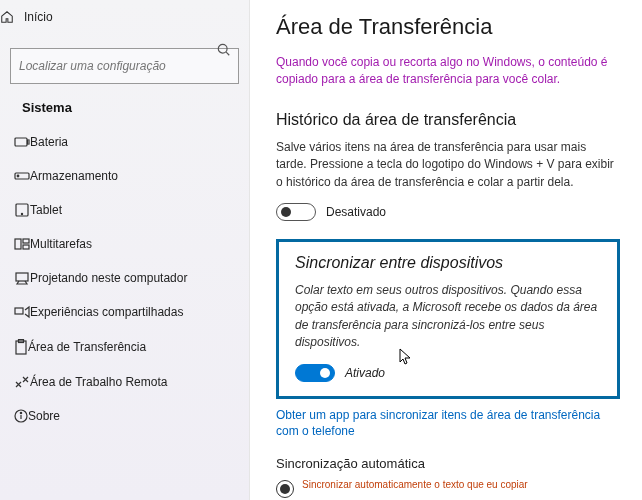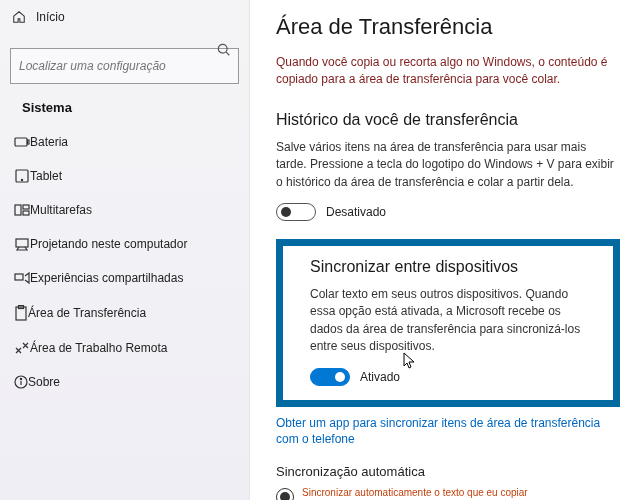--- a/index.html
+++ b/index.html
@@ -1,36 +1,36 @@
 <!DOCTYPE html>
 <html><head>
 <meta charset="utf-8">
 <style>
 * { margin: 0; padding: 0; box-sizing: border-box; font-family: "Segoe UI", Arial, sans-serif; }
 body { width: 642px; height: 500px; background: #fff; display: flex; overflow: hidden; }
 .sidebar { width: 250px; background: linear-gradient(to bottom, #f4f4f6, #f0eef5); border-right: 1px solid #e5e5e5; padding-top: 4px; }
-.home-row { display: flex; align-items: center; padding: 6px 12px; gap: 10px; font-size: 12px; color: #222; cursor: pointer; }
+.home-row { display: flex; align-items: center; padding: 6px 0; gap: 10px; font-size: 12px; color: #222; cursor: pointer; }
 .search-wrap { margin: 6px 10px 10px; position: relative; }
 .search-input { width: 100%; height: 36px; border: 1px solid #999; background: #f9f9fb; padding: 0 30px 0 8px; font-size: 12px; color: #555; font-style: italic; outline: none; margin-top: 12px; }
 .search-icon { position: absolute; right: 8px; top: 7px; color: #555; }
 .section-label { font-weight: 600; font-size: 13px; padding: 6px 22px 10px; color: #111; }
 .sidebar-item { display: flex; align-items: center; gap: 0; padding: 10px 14px; font-size: 12px; color: #222; cursor: pointer; }
 .sidebar-item svg, .home-row svg { flex-shrink: 0; }
 .main { flex: 1; padding: 14px 22px 10px 26px; overflow-y: auto; color: #1a1a1a; }
 .page-title { font-size: 22px; font-weight: 400; margin-bottom: 14px; }
-.intro { font-size: 12px; color: #7f1d1d; line-height: 1.45; margin-bottom: 22px; }
+.intro { font-size: 12px; color: #a21caf; line-height: 1.45; margin-bottom: 22px; }
 .section-heading { font-size: 16px; font-weight: 400; margin-bottom: 10px; }
 .section-text { font-size: 12px; color: #333; line-height: 1.45; margin-bottom: 12px; }
 .toggle-row { display: flex; align-items: center; gap: 10px; margin-bottom: 18px; }
 .toggle { width: 40px; height: 18px; border: 1px solid #555; border-radius: 9px; position: relative; cursor: pointer; background: #fff; }
 .toggle .knob { position: absolute; width: 10px; height: 10px; background: #333; border-radius: 50%; top: 3px; left: 4px; }
 .toggle.on { background: #0078d4; border-color: #0078d4; }
 .toggle.on .knob { background: #fff; left: auto; right: 4px; }
 .toggle-label { font-size: 12px; color: #222; }
-.highlight-box { border: 7px solid #0369a1; padding: 12px 27px 10px; margin-bottom: 8px; position: relative; }
+.highlight-box { border: 3px solid #0369a1; padding: 12px 16px 10px; margin-bottom: 8px; position: relative; font-style: italic; }
 .cursor { position: absolute; left: 120px; top: 106px; font-size: 14px; color: #000; pointer-events: none; }
 .link { color: #0067c0; font-size: 12px; line-height: 1.4; cursor: pointer; display: block; margin-bottom: 16px; }
 .subheading { font-size: 13px; font-weight: 400; margin-bottom: 8px; color: #222; }
 .radio-row { display: flex; align-items: flex-start; gap: 8px; margin-bottom: 4px; }
 .radio-outer { width: 18px; height: 18px; border: 1px solid #333; border-radius: 50%; display: flex; align-items: center; justify-content: center; cursor: pointer; margin-top: 1px; }
 .radio-inner { width: 10px; height: 10px; background: #333; border-radius: 50%; }
 .radio-label { font-size: 10px; color: #c2410c; }
 .radio-desc { font-size: 11.5px; color: #777; margin-left: 26px; line-height: 1.4; }
 svg { display: block; }
 </style>
@@ -54,20 +54,27 @@
     </span>
   </div>
   <div class="section-label">Sistema</div>
 
   <div class="sidebar-item">
     <svg width="16" height="12" viewBox="0 0 16 12" fill="none" stroke="#333" stroke-width="1.2">
         <rect x="1" y="2" width="12" height="8" rx="1"></rect>
         <rect x="13.5" y="4" width="1.5" height="4"></rect>
       </svg>
     <span>Bateria</span>
+  </div>
+  <div class="sidebar-item">
+    <svg width="16" height="12" viewBox="0 0 16 12" fill="none" stroke="#333" stroke-width="1.2">
+        <rect x="1" y="3" width="14" height="6" rx="1"></rect>
+        <circle cx="4" cy="6" r="0.8" fill="#333"></circle>
+      </svg>
+    <span>Armazenamento</span>
   </div>
   <div class="sidebar-item">
     <svg width="16" height="14" viewBox="0 0 16 14" fill="none" stroke="#333" stroke-width="1.2">
         <rect x="2" y="1" width="12" height="12" rx="1"></rect>
         <circle cx="8" cy="11" r="0.6" fill="#333"></circle>
       </svg>
     <span>Tablet</span>
   </div>
   <div class="sidebar-item">
     <svg width="16" height="14" viewBox="0 0 16 14" fill="none" stroke="#333" stroke-width="1.2">
@@ -111,21 +118,21 @@
         <circle cx="7" cy="4" r="0.7" fill="#333"></circle>
       </svg>
     <span>Sobre</span>
   </div>
 </div>
 
 <div class="main">
   <h1 class="page-title">Área de Transferência</h1>
   <p class="intro">Quando você copia ou recorta algo no Windows, o conteúdo é copiado para a área de transferência para você colar.</p>
 
-  <h2 class="section-heading">Histórico da você de transferência</h2>
+  <h2 class="section-heading">Histórico da área de transferência</h2>
   <p class="section-text">Salve vários itens na área de transferência para usar mais tarde. Pressione a tecla do logotipo do Windows + V para exibir o histórico da área de transferência e colar a partir dela.</p>
   <div class="toggle-row">
     <div class="toggle">
         <div class="knob"></div>
       </div>
     <span class="toggle-label">Desativado</span>
   </div>
 
   <div class="highlight-box">
     <h2 class="section-heading">Sincronizar entre dispositivos</h2>

